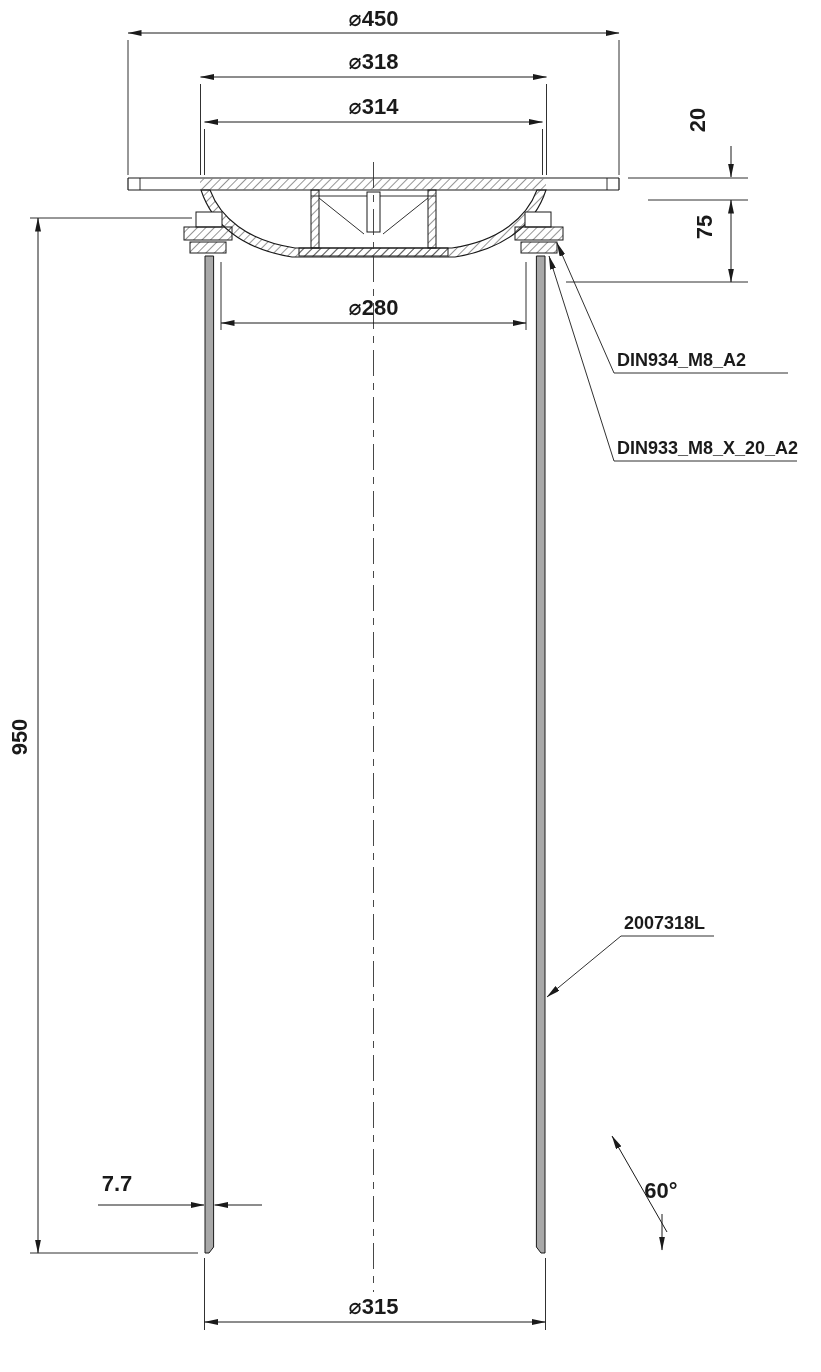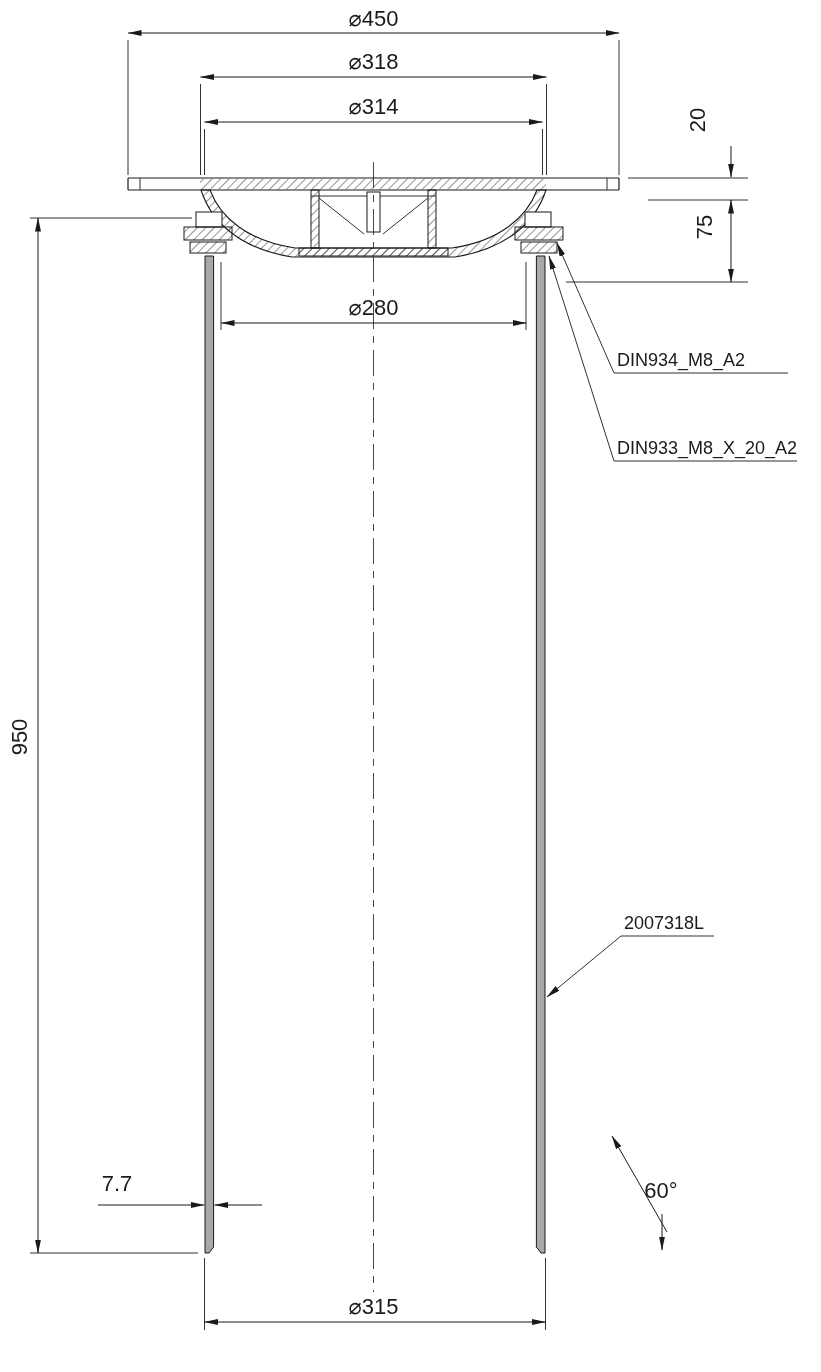--- a/index.html
+++ b/index.html
@@ -1,16 +1,16 @@
 <!DOCTYPE html>
 <html><head>
 <meta charset="utf-8">
 <style>
   html, body { margin: 0; padding: 0; background: #ffffff; }
-  .stage { position: relative; width: 687px; height: 1372px; background: #ffffff; }
+  .stage { position: relative; width: 687px; height: 1372px; background: #ffffff; font-weight: bold; }
   svg { display: block; }
   text {
     font-family: "Liberation Sans", "DejaVu Sans", sans-serif;
     fill: #1a1a1a;
   }
   .dimtxt  { font-size: 22px; }
   .calltxt { font-size: 18px; }
   .obj  { stroke: #1a1a1a; stroke-width: 1.2; fill: none; }
   .thin { stroke: #1a1a1a; stroke-width: 0.9; fill: none; }
   .dim  { stroke: #1a1a1a; stroke-width: 1;   fill: none; }

